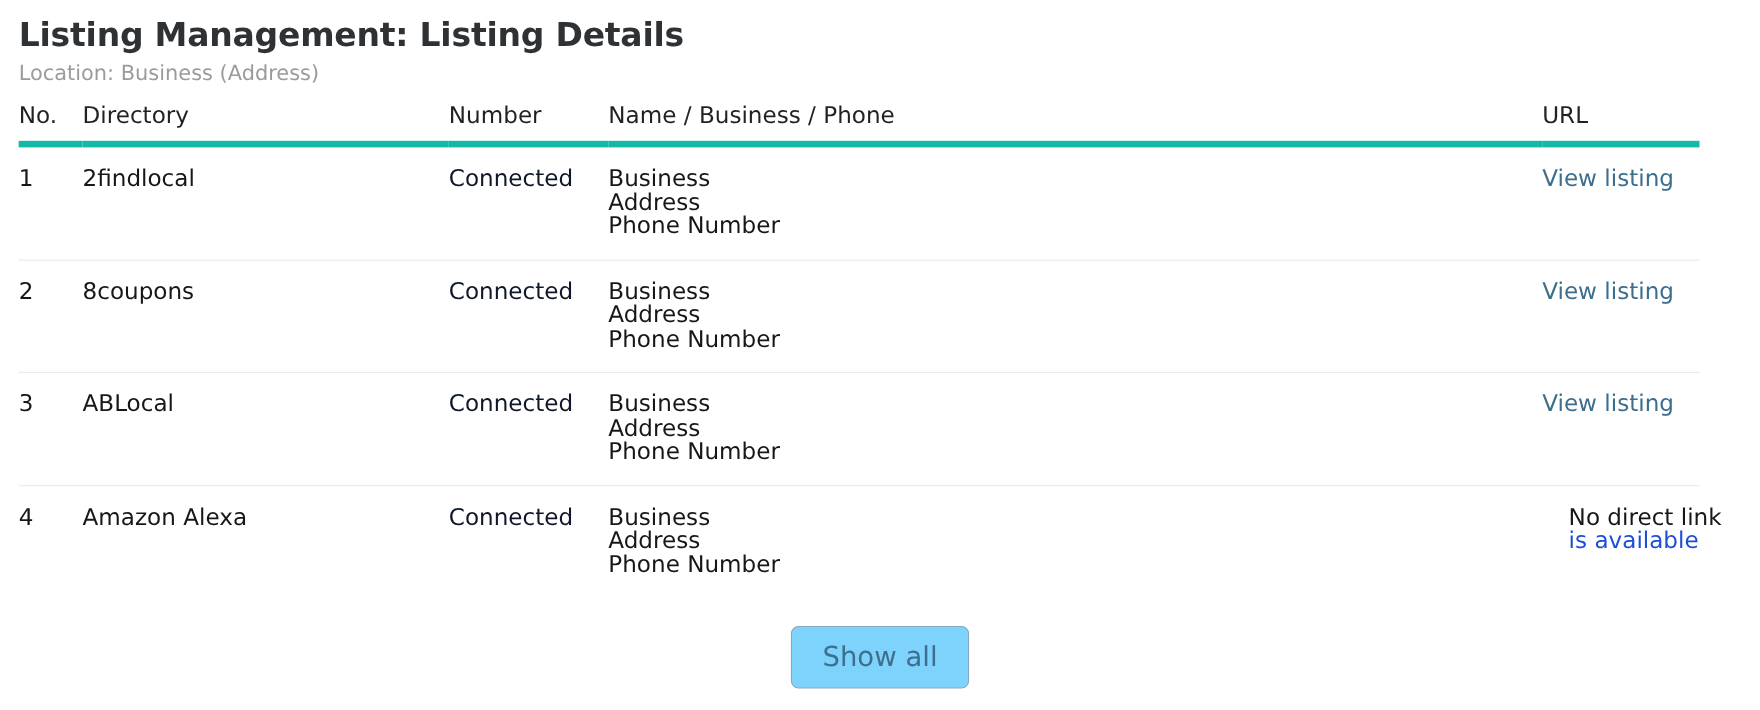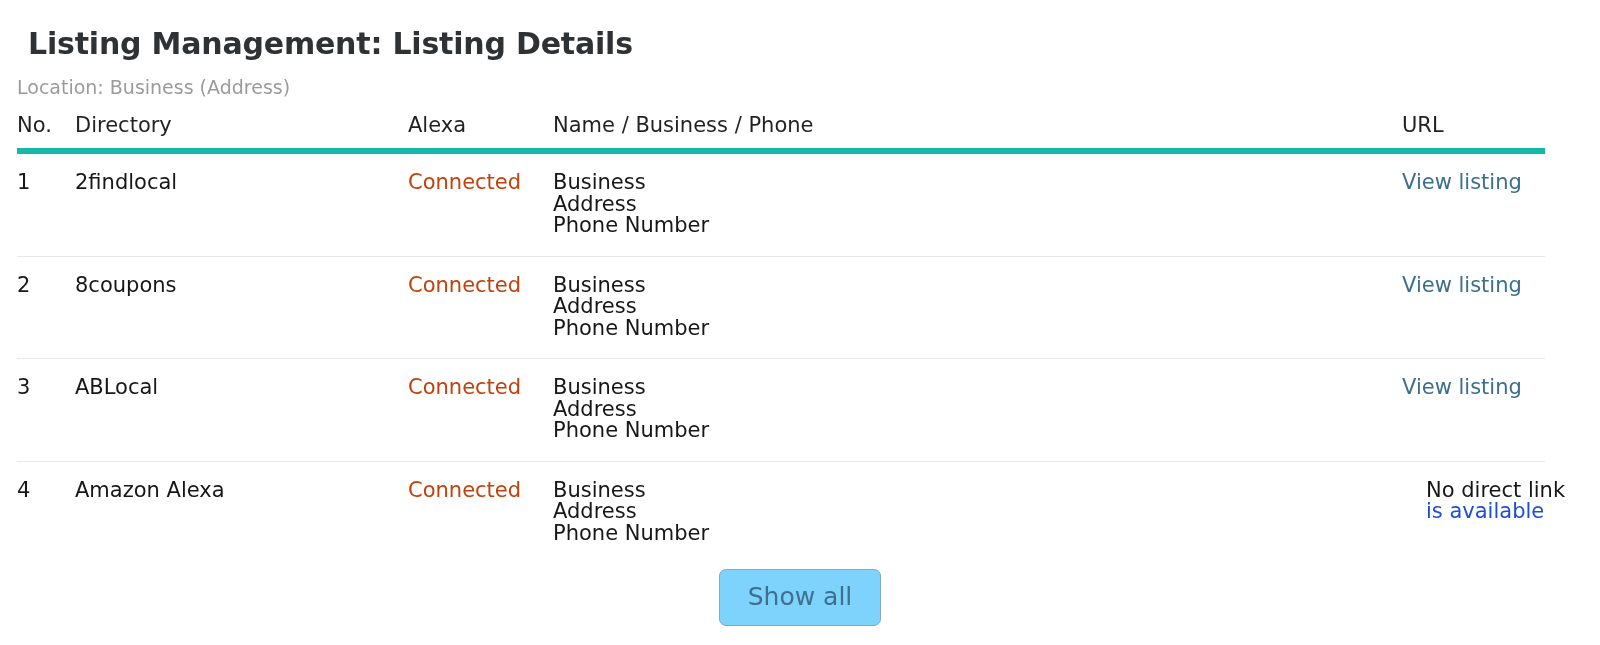--- a/index.html
+++ b/index.html
@@ -27,21 +27,21 @@
   
   .head {
     padding: 14px 0 0 17px;
   }
   .page-title {
     font-size: 30px;
     font-weight: bold;
     color: #2f3234;
     line-height: 38px;
     letter-spacing: -0.2px;
-    margin: 11px;
+    margin: 0;
     white-space: nowrap;
   }
   .page-subtitle {
     font-size: 19px;
     font-weight: normal;
     color: #9b9b9b;
     line-height: 26px;
     margin: 2px 0 0 0;
     white-space: nowrap;
   }
@@ -87,21 +87,21 @@
   }
 
   
   .col-no   { width: 58px; }
   .col-dir  { width: 333px; }
   .col-stat { width: 145px; }
   .col-name { width: 849px; }
   .col-url  { width: 143px; }
 
   .status-connected {
-    color: #c2410c;
+    color: #0f172a;
   }
 
   .nap-line {
     display: block;
     white-space: nowrap;
   }
 
   .link {
     color: #3c6e8d;
     text-decoration: none;
@@ -169,21 +169,21 @@
     <h1 class="page-title">Listing Management: Listing Details</h1>
     <div class="page-subtitle">Location: Business (Address)</div>
   </div>
 
   <div class="table-wrap">
     <table class="listing">
       <thead>
         <tr>
           <th class="col-no">No.</th>
           <th class="col-dir">Directory</th>
-          <th class="col-stat">Alexa</th>
+          <th class="col-stat">Number</th>
           <th class="col-name">Name / Business / Phone</th>
           <th class="col-url">URL</th>
         </tr>
       </thead>
       <tbody>
 
         <tr>
           <td class="col-no">1</td>
           <td class="col-dir">2findlocal</td>
           <td class="col-stat">

